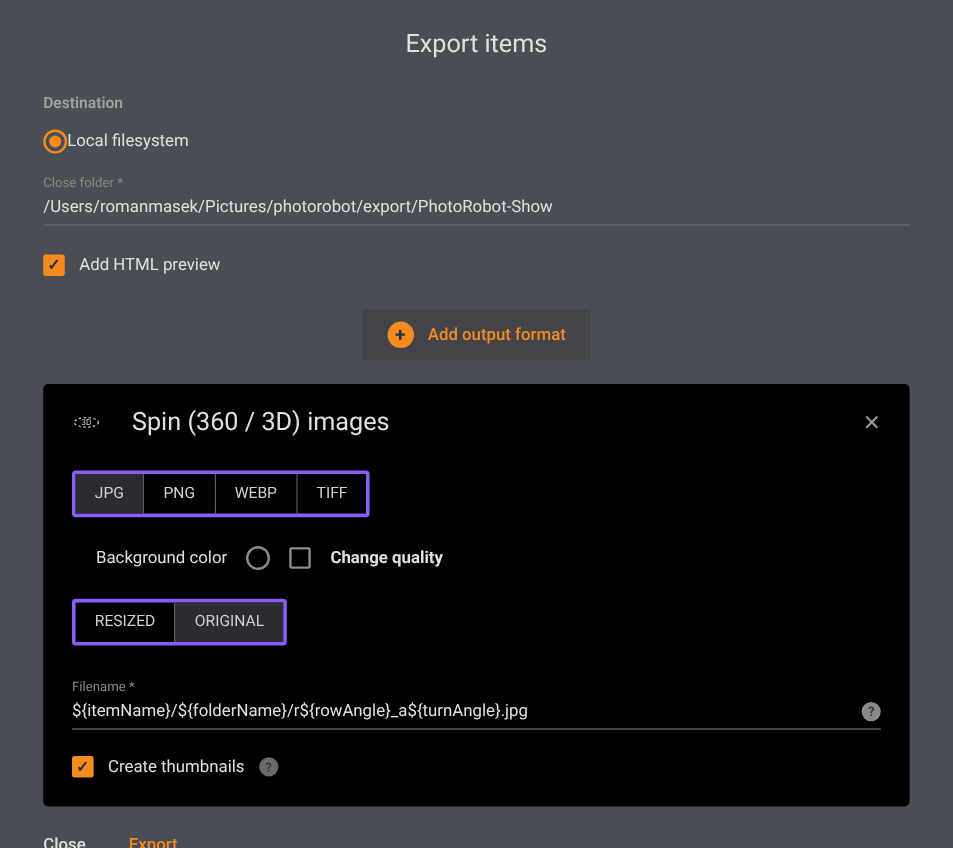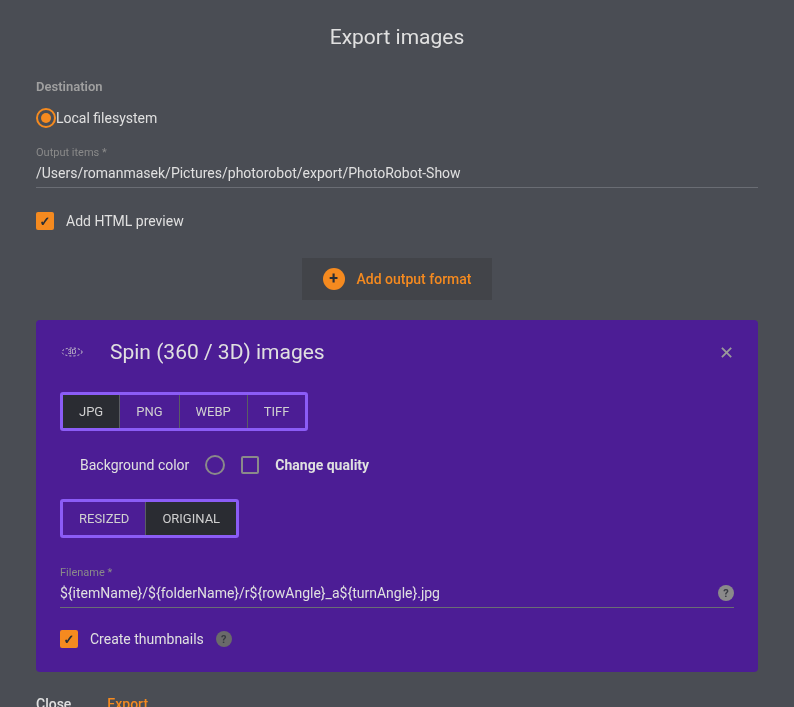--- a/index.html
+++ b/index.html
@@ -121,21 +121,21 @@
       font-weight: bold;
       line-height: 1;
     }
     .add-format-label {
       color: #f58a1f;
       font-size: 14px;
       font-weight: 500;
       text-align: center;
     }
     .format-panel {
-      background: #4c1d95;
+      background: #000000;
       border-radius: 4px;
       padding: 20px 24px 24px 24px;
     }
     .panel-header {
       display: flex;
       align-items: center;
       justify-content: space-between;
       margin-bottom: 28px;
     }
     .panel-title-group {
@@ -254,33 +254,33 @@
       font-size: 14px;
       font-weight: 500;
       cursor: pointer;
     }
     .close-btn { color: #e0e0e0; }
     .export-btn { color: #f58a1f; }
   </style>
 </head>
 <body>
 
-<div class="dialog-title">Export images</div>
+<div class="dialog-title">Export items</div>
 
 <div class="content">
   <div class="section-label">Destination</div>
 
   <div class="radio-row">
     <div class="radio-outer">
       <div class="radio-inner"></div>
     </div>
     <div class="radio-label">Local filesystem</div>
   </div>
 
-  <div class="field-label">Output items *</div>
+  <div class="field-label">Close folder *</div>
   <input class="text-input" value="/Users/romanmasek/Pictures/photorobot/export/PhotoRobot-Show" style="">
 
   <div class="checkbox-row">
     <div class="checkbox">
       <span class="check-mark">✓</span>
     </div>
     <div class="checkbox-label">Add HTML preview</div>
   </div>
 
   <div class="add-format-btn">

